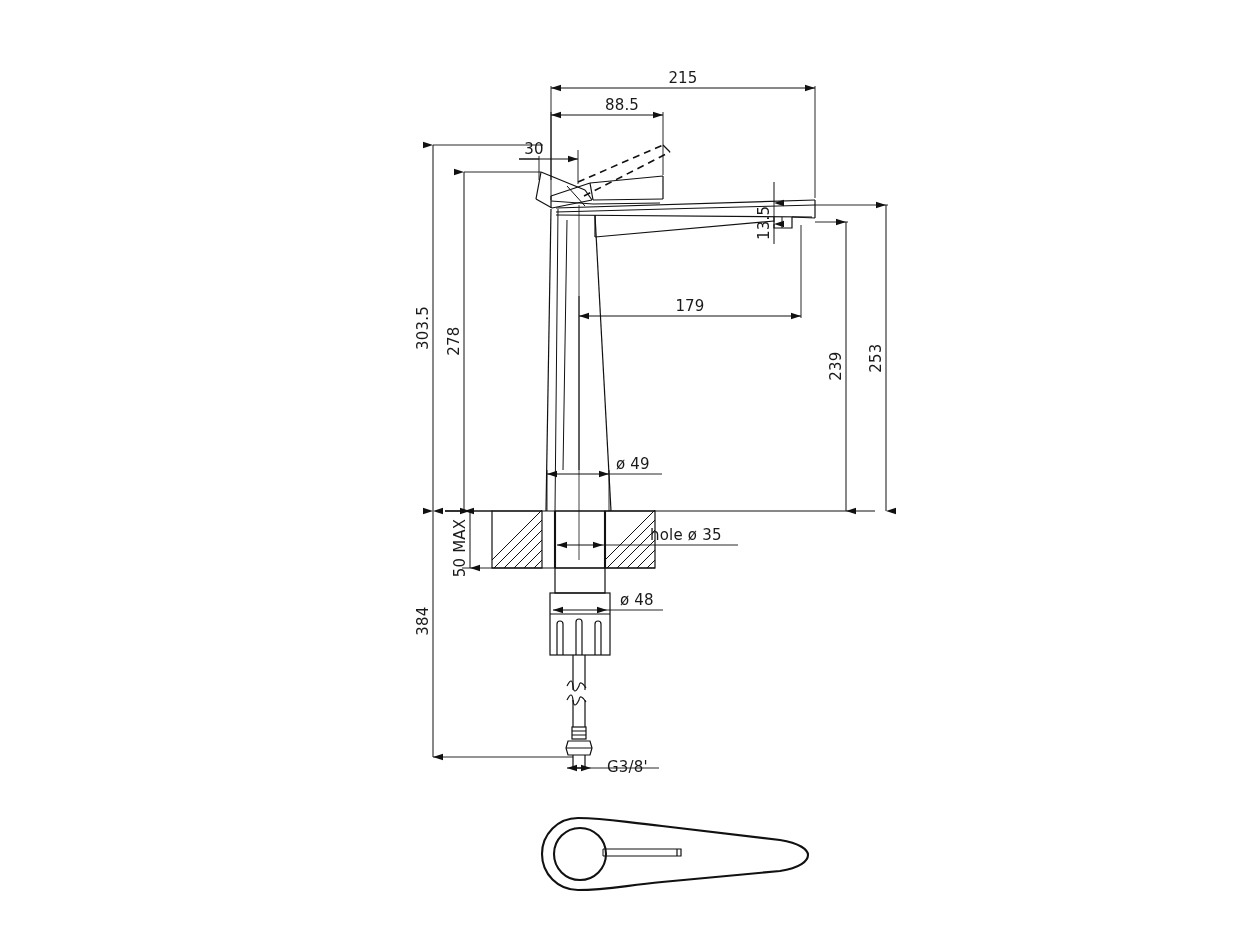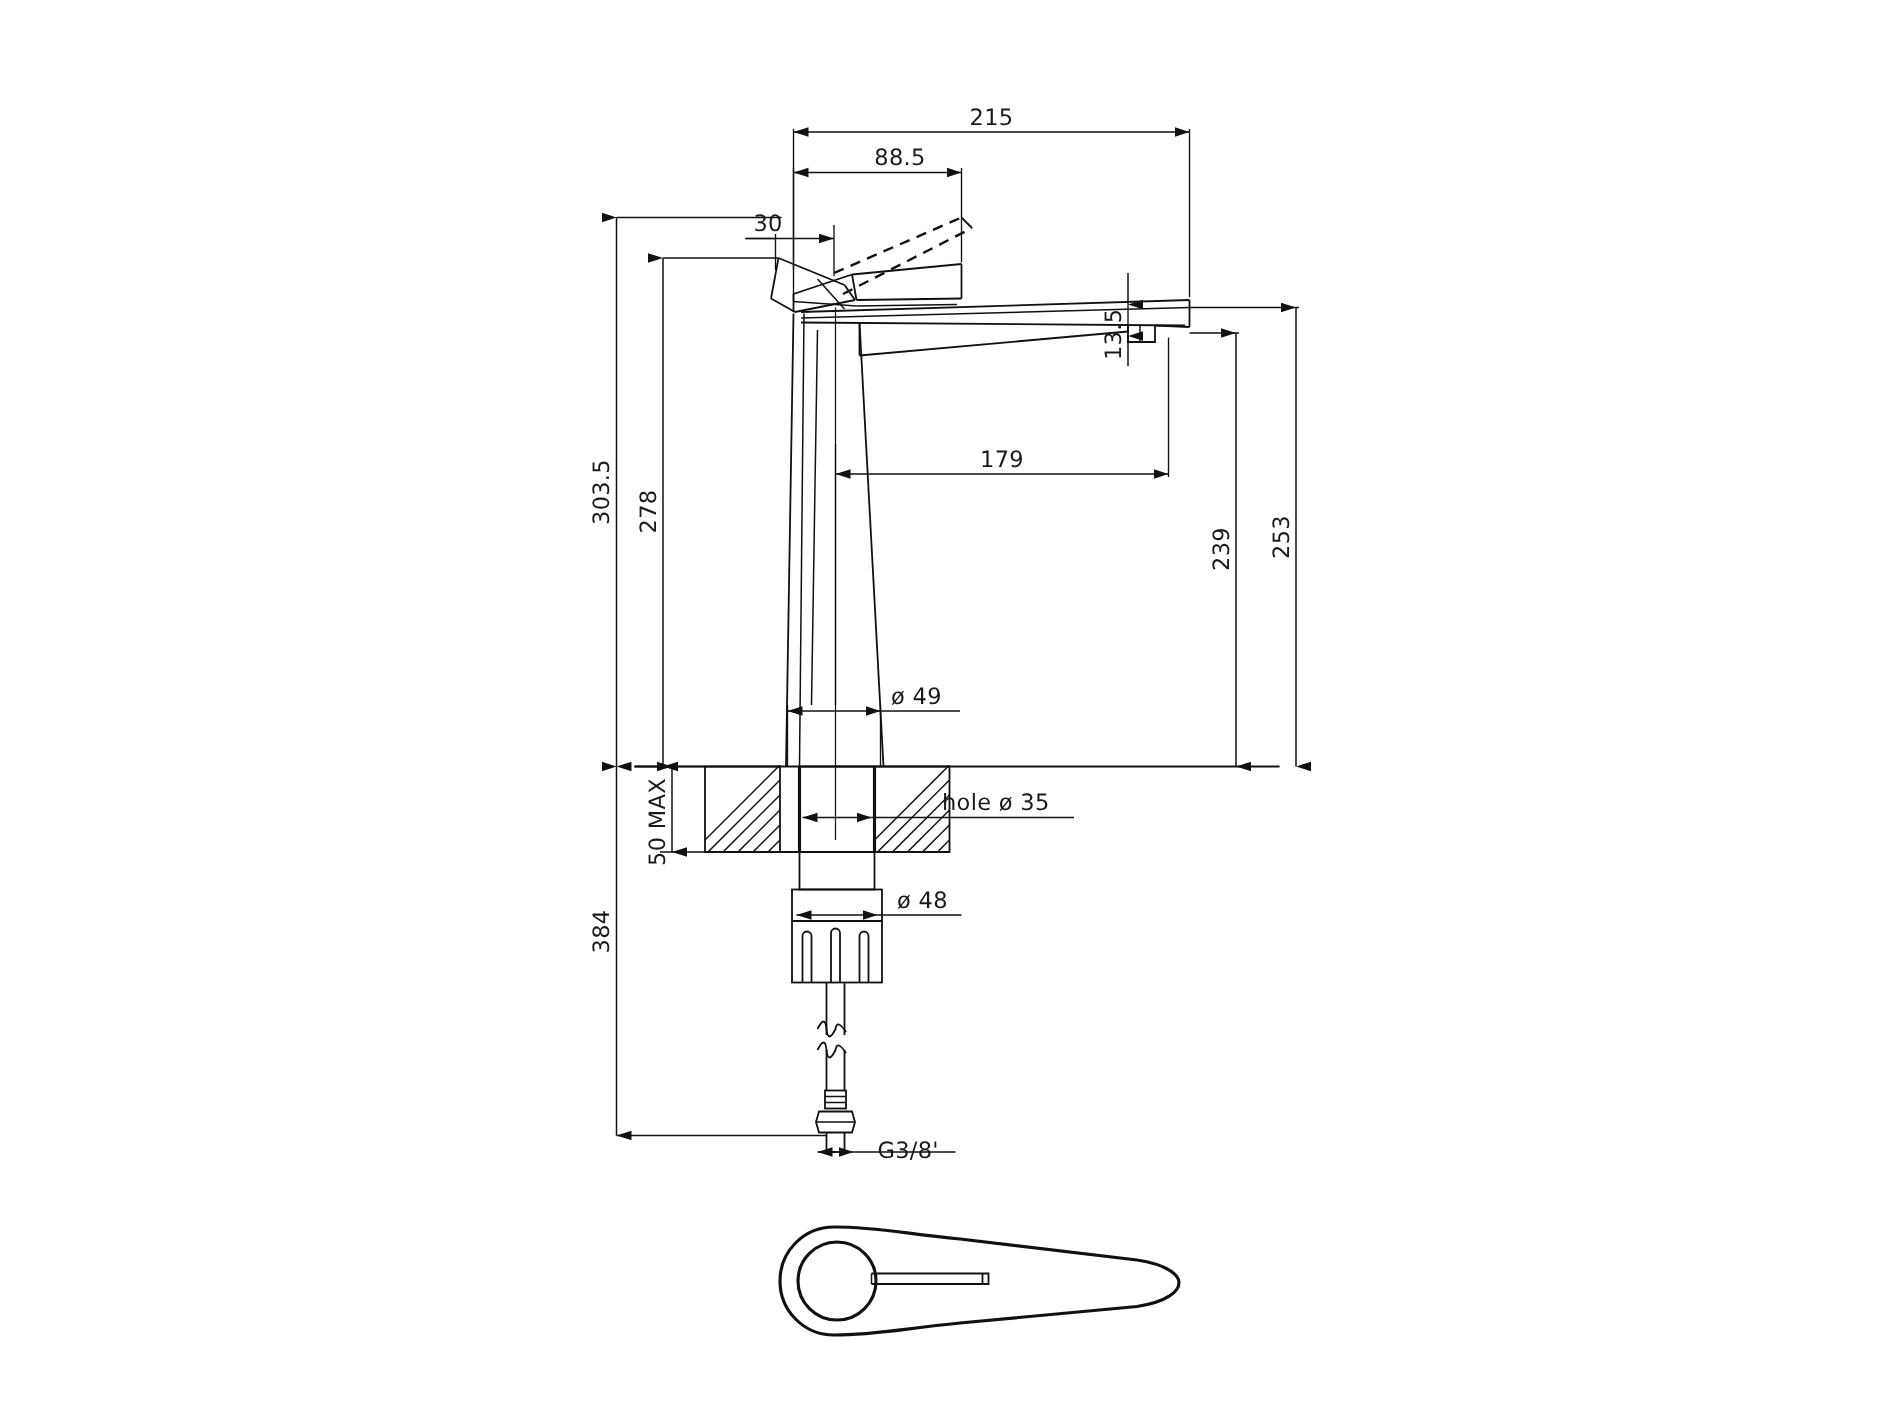--- a/index.html
+++ b/index.html
@@ -3,21 +3,21 @@
 <meta charset="utf-8">
 <title>Faucet Technical Drawing</title>
 <style>
   html,body{margin:0;padding:0;background:#ffffff;}
   body{
     width:1258px;height:943px;
     font-family:"DejaVu Sans", sans-serif;
     overflow:hidden;
     position:relative;
   }
-  #stage{position:relative;width:1114px;height:943px;background:#fff;}
+  #stage{position:relative;width:1114px;height:943px;background:#fff;margin-left:22px;}
   #drawing{position:absolute;left:0;top:0;width:1258px;height:943px;}
   .dimtext{
     font-family:"DejaVu Sans", sans-serif;
     font-size:15px;
     fill:#1a1a1a;
     letter-spacing:0.2px;
   }
   .dimtext.rot{ }
   svg text{ user-select:none; }
   .ln{stroke:#111;fill:none;stroke-width:1.2;}

